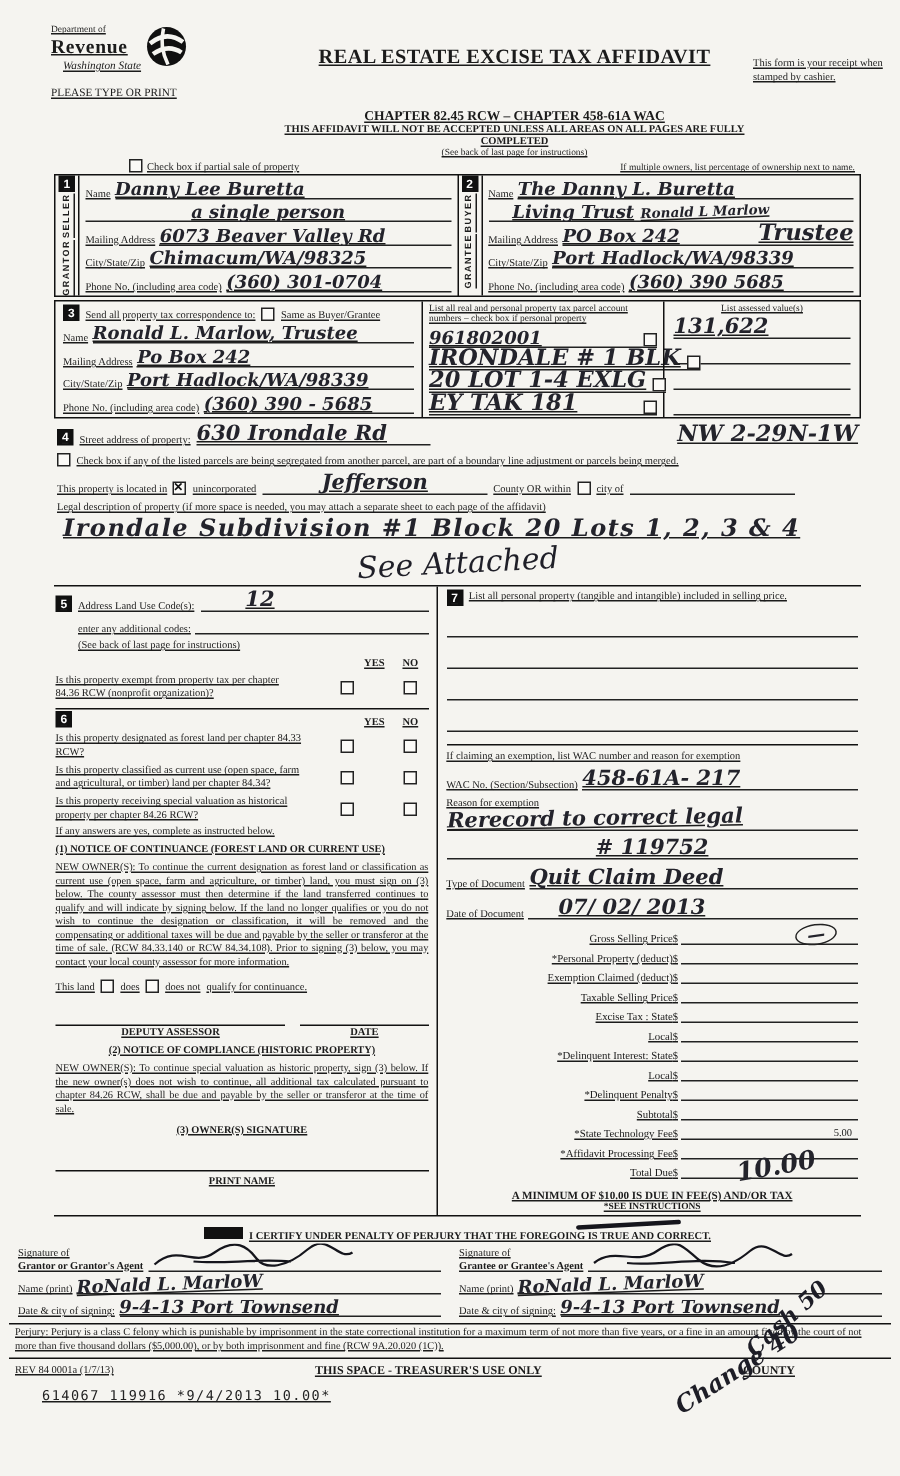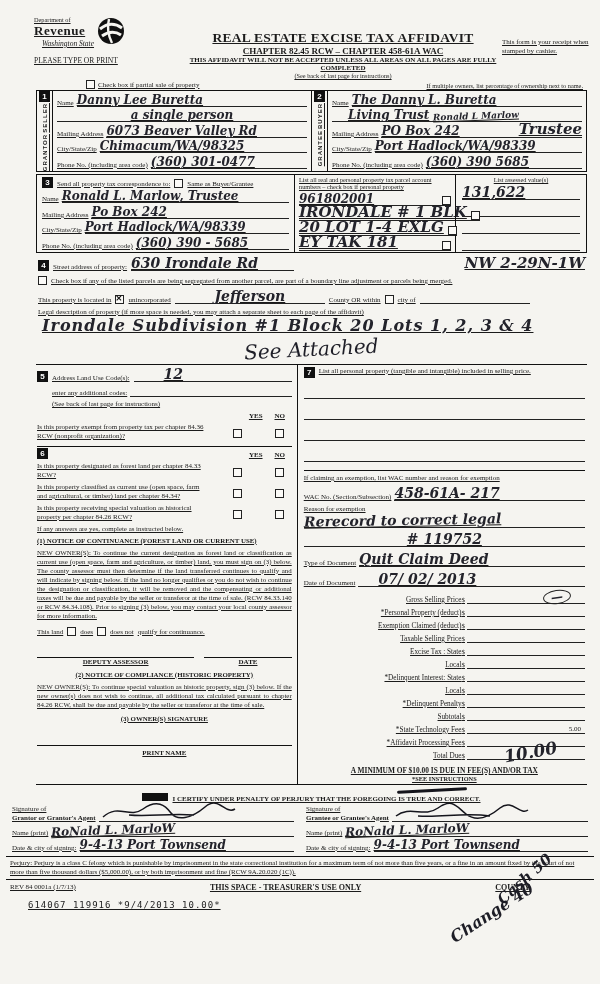--- a/index.html
+++ b/index.html
@@ -1,19 +1,19 @@
 <!DOCTYPE html>
 <html><head>
 <meta charset="utf-8">
 <style>
   html,body{margin:0;padding:0;background:#9a9a9a;}
   .page{position:relative;width:600px;height:984px;margin:0 auto;background:#f5f4f0;
         font-family:"Liberation Serif",serif;color:#1b1b1b;overflow:hidden;box-sizing:border-box;
         padding:16px 6px 0 6px;text-decoration:underline;}
-  .content{margin-left:30px;margin-right:7px;}
+  .content{margin-left:30px;margin-right:20px;}
   .hw{font-family:"DejaVu Serif",serif;font-style:italic;font-weight:700;color:#23232b;
       font-size:12px;line-height:1;white-space:nowrap;}
   .hw.sm{font-size:9px;} .hw.md{font-size:15px;} .hw.lg{font-size:14px;}
   .badge{display:inline-flex;align-items:center;justify-content:center;flex:0 0 auto;
          width:11px;height:11px;background:#101010;color:#fff;
          font:bold 8px "Liberation Sans",sans-serif;}
   .cb{display:inline-block;flex:0 0 auto;width:7px;height:7px;border:1px solid #222;
       background:#fbfaf7;vertical-align:-1px;position:relative;}
   .cb.x::after{content:"✕";position:absolute;left:-1px;top:-2px;font-size:8px;font-weight:bold;color:#111;}
   .fr{display:flex;align-items:flex-end;gap:3px;}
@@ -77,21 +77,21 @@
             <path d="M4 13 Q15 4 26 12" stroke="#f5f4f0" stroke-width="3" fill="none"></path>
             <path d="M6 20 Q16 13 25 19" stroke="#f5f4f0" stroke-width="3" fill="none"></path>
             <path d="M13 3 Q10 15 16 27" stroke="#f5f4f0" stroke-width="2.4" fill="none"></path>
           </svg>
         </span>
       </div>
       <div class="lbl" style="margin-top:6px;font-size:7.5px;">PLEASE TYPE OR PRINT</div>
     </div>
     <div style="flex:1;text-align:center;padding-top:14px;">
       <div class="b" style="font-size:13.5px;letter-spacing:.3px;">REAL ESTATE EXCISE TAX AFFIDAVIT</div>
-      <div class="b" style="font-size:9px;">CHAPTER 82.45 RCW – CHAPTER 458-61A WAC</div>
+      <div class="b" style="font-size:9px;margin-top:26px;">CHAPTER 82.45 RCW – CHAPTER 458-61A WAC</div>
       <div class="b" style="font-size:7px;">THIS AFFIDAVIT WILL NOT BE ACCEPTED UNLESS ALL AREAS ON ALL PAGES ARE FULLY COMPLETED</div>
       <div class="tiny">(See back of last page for instructions)</div>
     </div>
     <div style="width:92px;font-size:7px;padding-top:22px;line-height:1.3;">This form is your receipt when stamped by cashier.</div>
   </div>
 
   <div class="content">
 
     <div style="display:flex;justify-content:space-between;align-items:flex-end;padding:1px 4px 1px 50px;">
       <div class="fr">
@@ -128,21 +128,21 @@
           </div>
           <div class="fr partyrow">
             <span class="lbl">City/State/Zip</span>
             <span class="fld">
                 <span class="hw">Chimacum/WA/98325</span>
               </span>
           </div>
           <div class="fr partyrow">
             <span class="lbl">Phone No. (including area code)</span>
             <span class="fld">
-                <span class="hw">(360) 301-0477</span>
+                <span class="hw">(360) 301-0704</span>
               </span>
           </div>
         </div>
       </div>
 
       <div class="box" style="flex:1;border-left:none;">
         <div class="side">
           <span class="badge">2</span>
           <span class="vlab">BUYER</span>
           <span class="vlab">GRANTEE</span>

